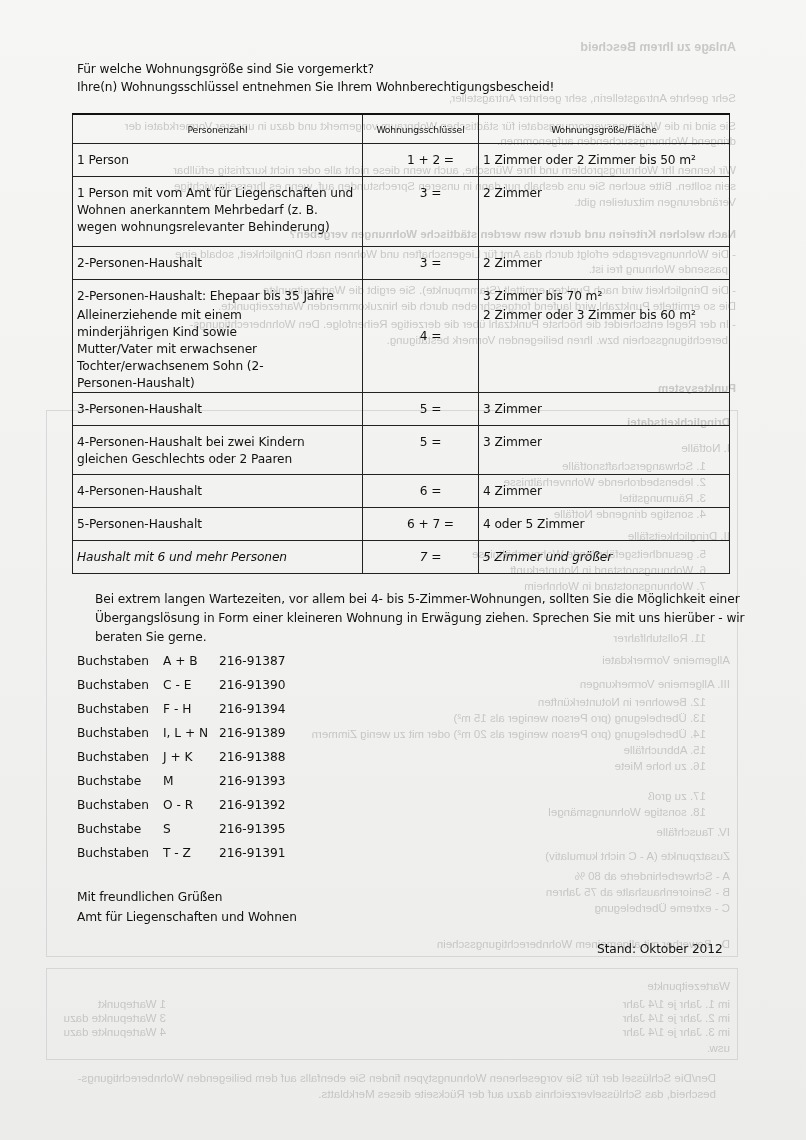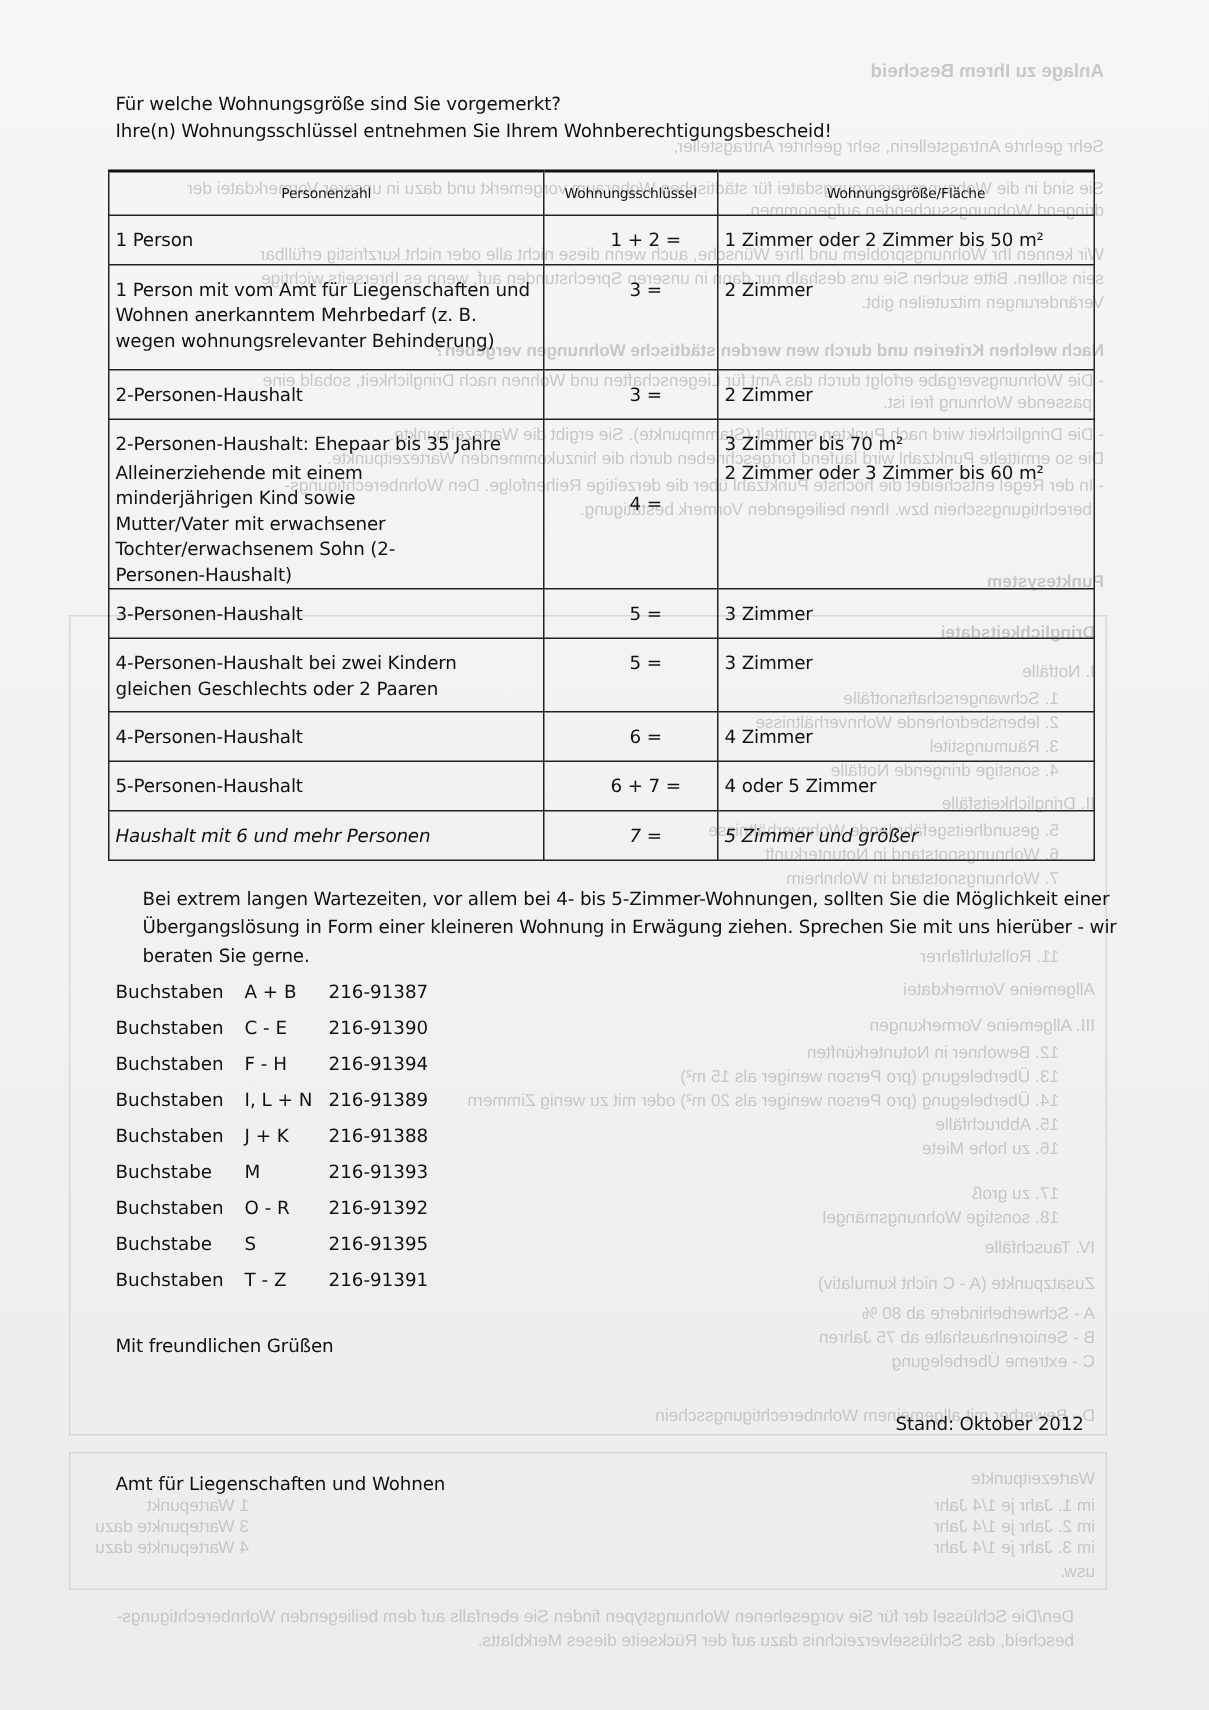--- a/index.html
+++ b/index.html
@@ -61,21 +61,21 @@
   .notice { left: 95px; top: 590px; width: 660px; white-space: normal; line-height: 19px; }
 
   .contacts { position: absolute; left: 77px; top: 654px; font-size: 12.2px; }
   .contact-row { height: 24px; position: relative; }
   .contact-row span { position: absolute; top: 0; white-space: nowrap; }
   .c-label { left: 0; }
   .c-letters { left: 86px; }
   .c-phone { left: 142px; }
 
   .closing { left: 77px; top: 890px; }
-  .sender { left: 77px; top: 982px; }
+  .sender { left: 77px; top: 910px; }
   .stand { left: 597px; top: 942px; }
 </style>
 </head>
 <body>
 
 <div class="page">
 
   <div class="ghost">
     <div style="left:70px; top:40px; font-weight:bold; font-size:12.5px;">Anlage zu Ihrem Bescheid</div>
     <div style="left:70px; top:92px;">Sehr geehrte Antragstellerin, sehr geehrter Antragsteller,</div>

